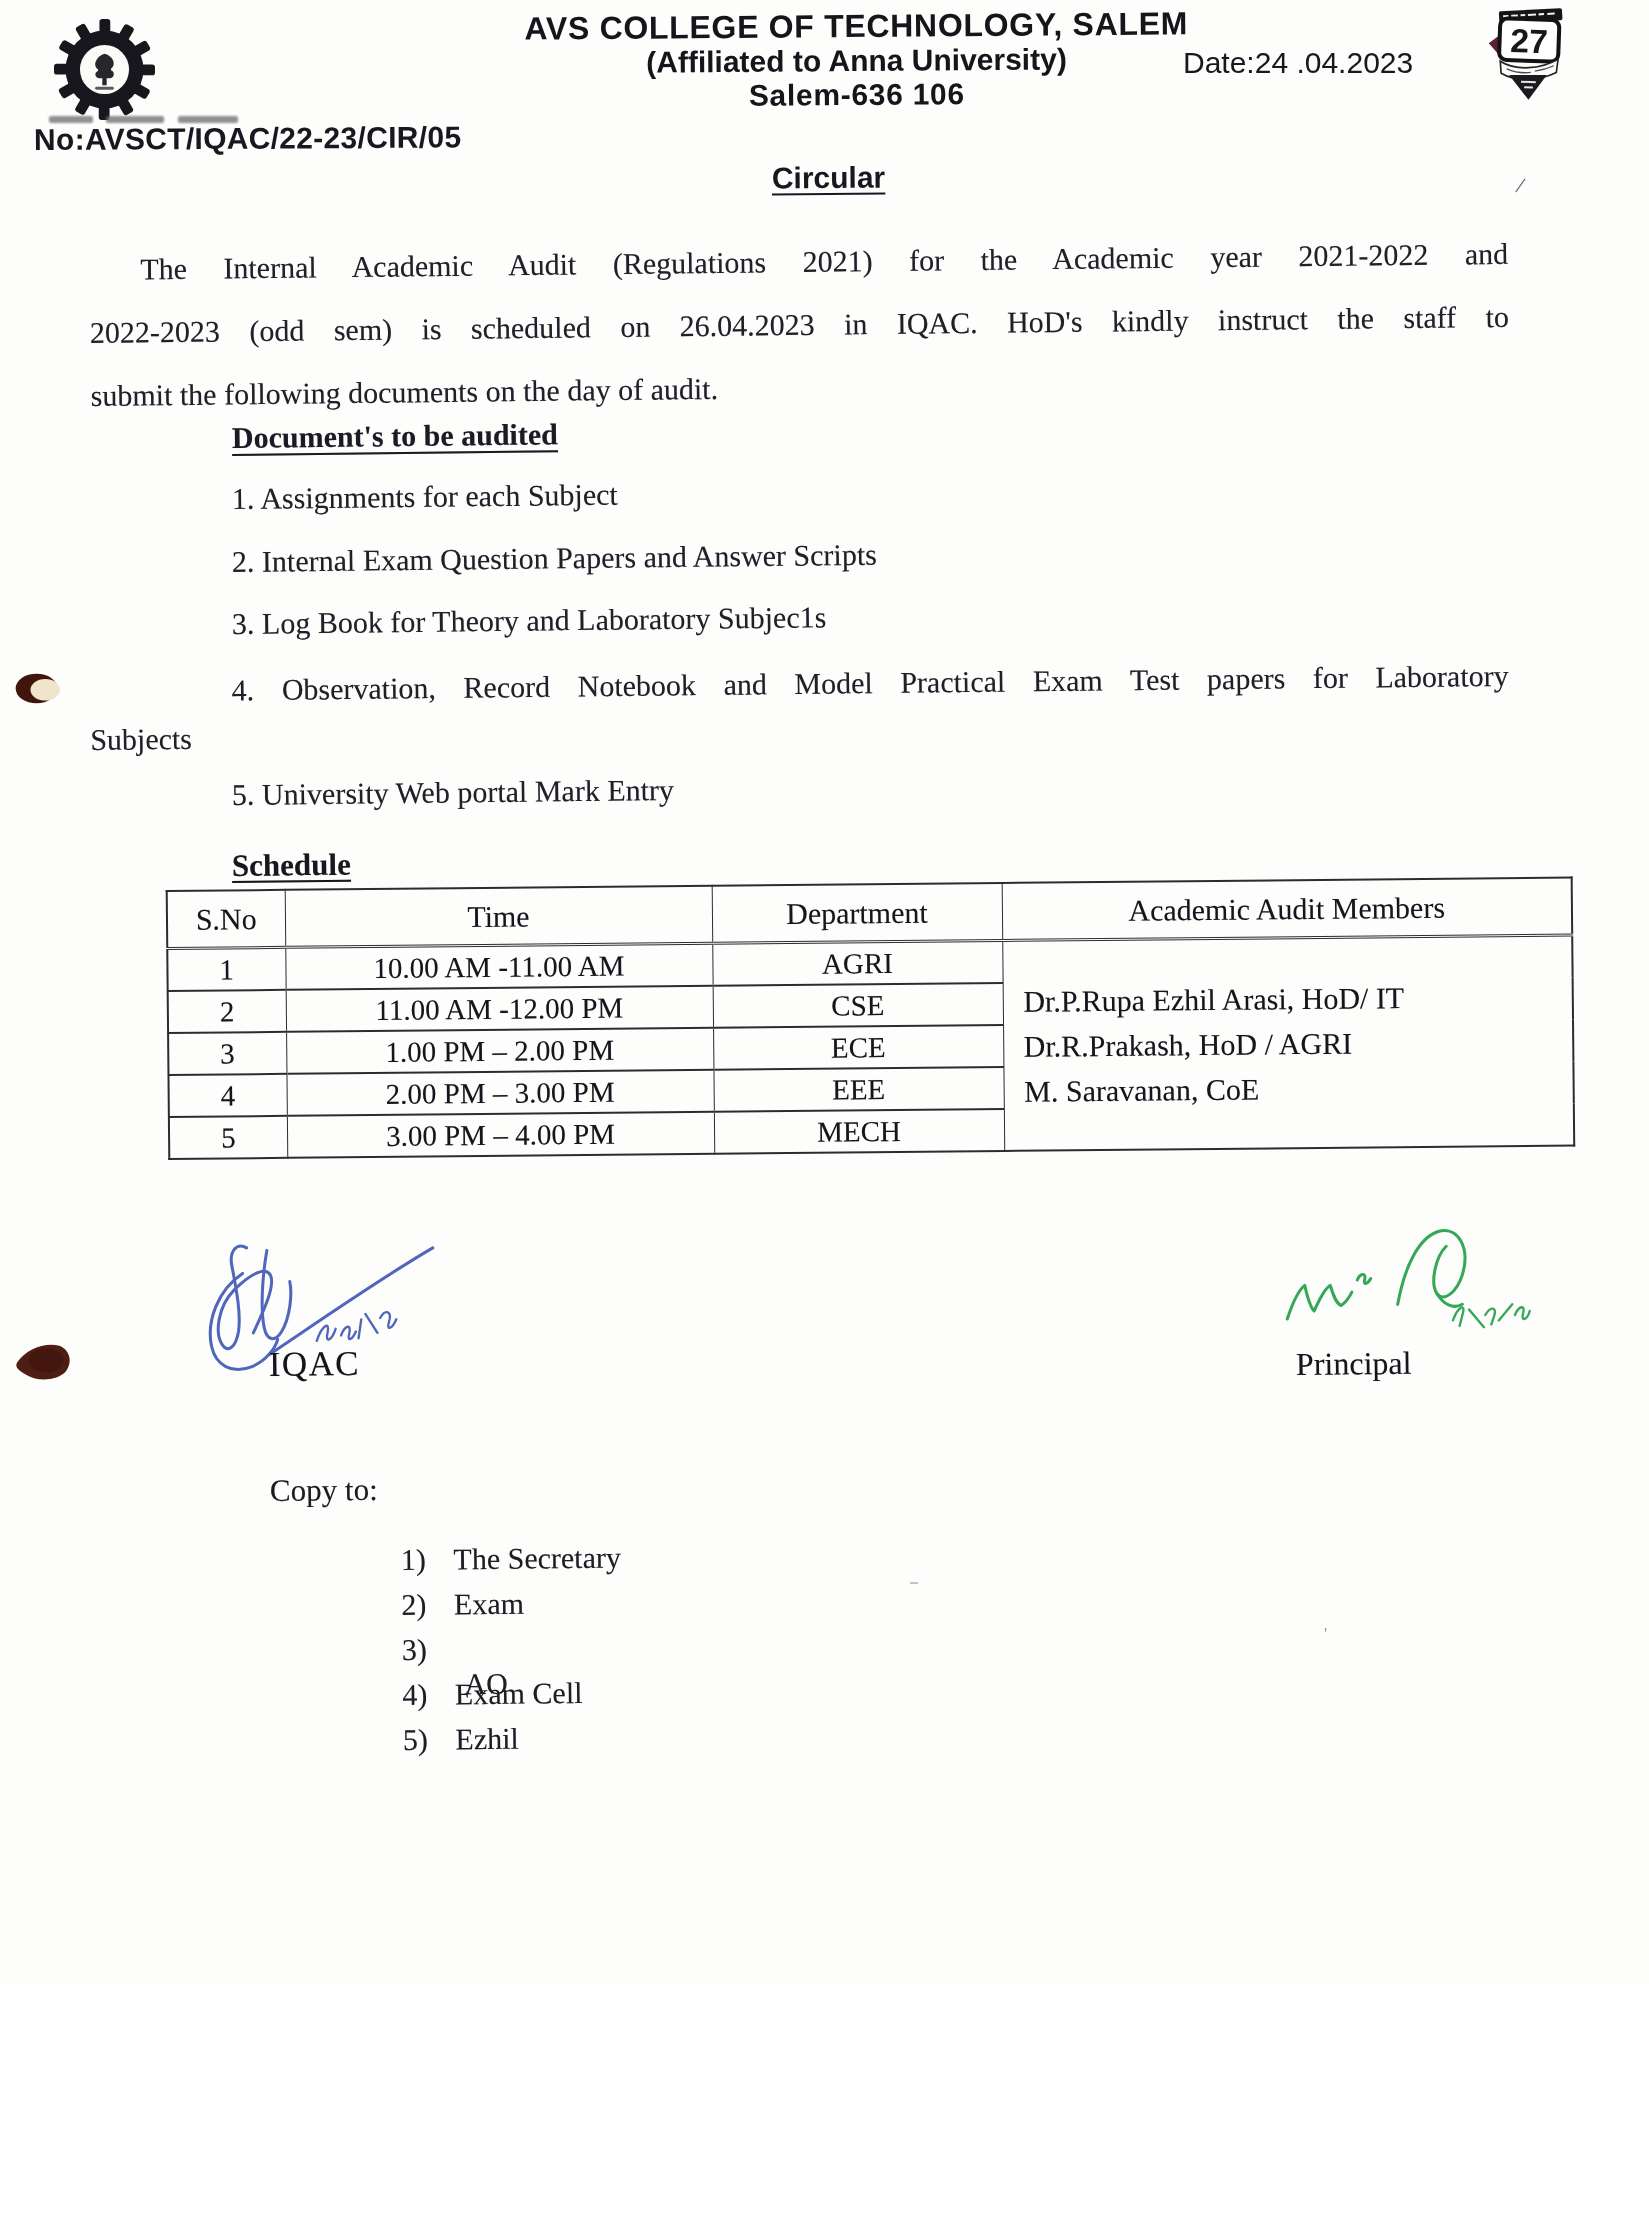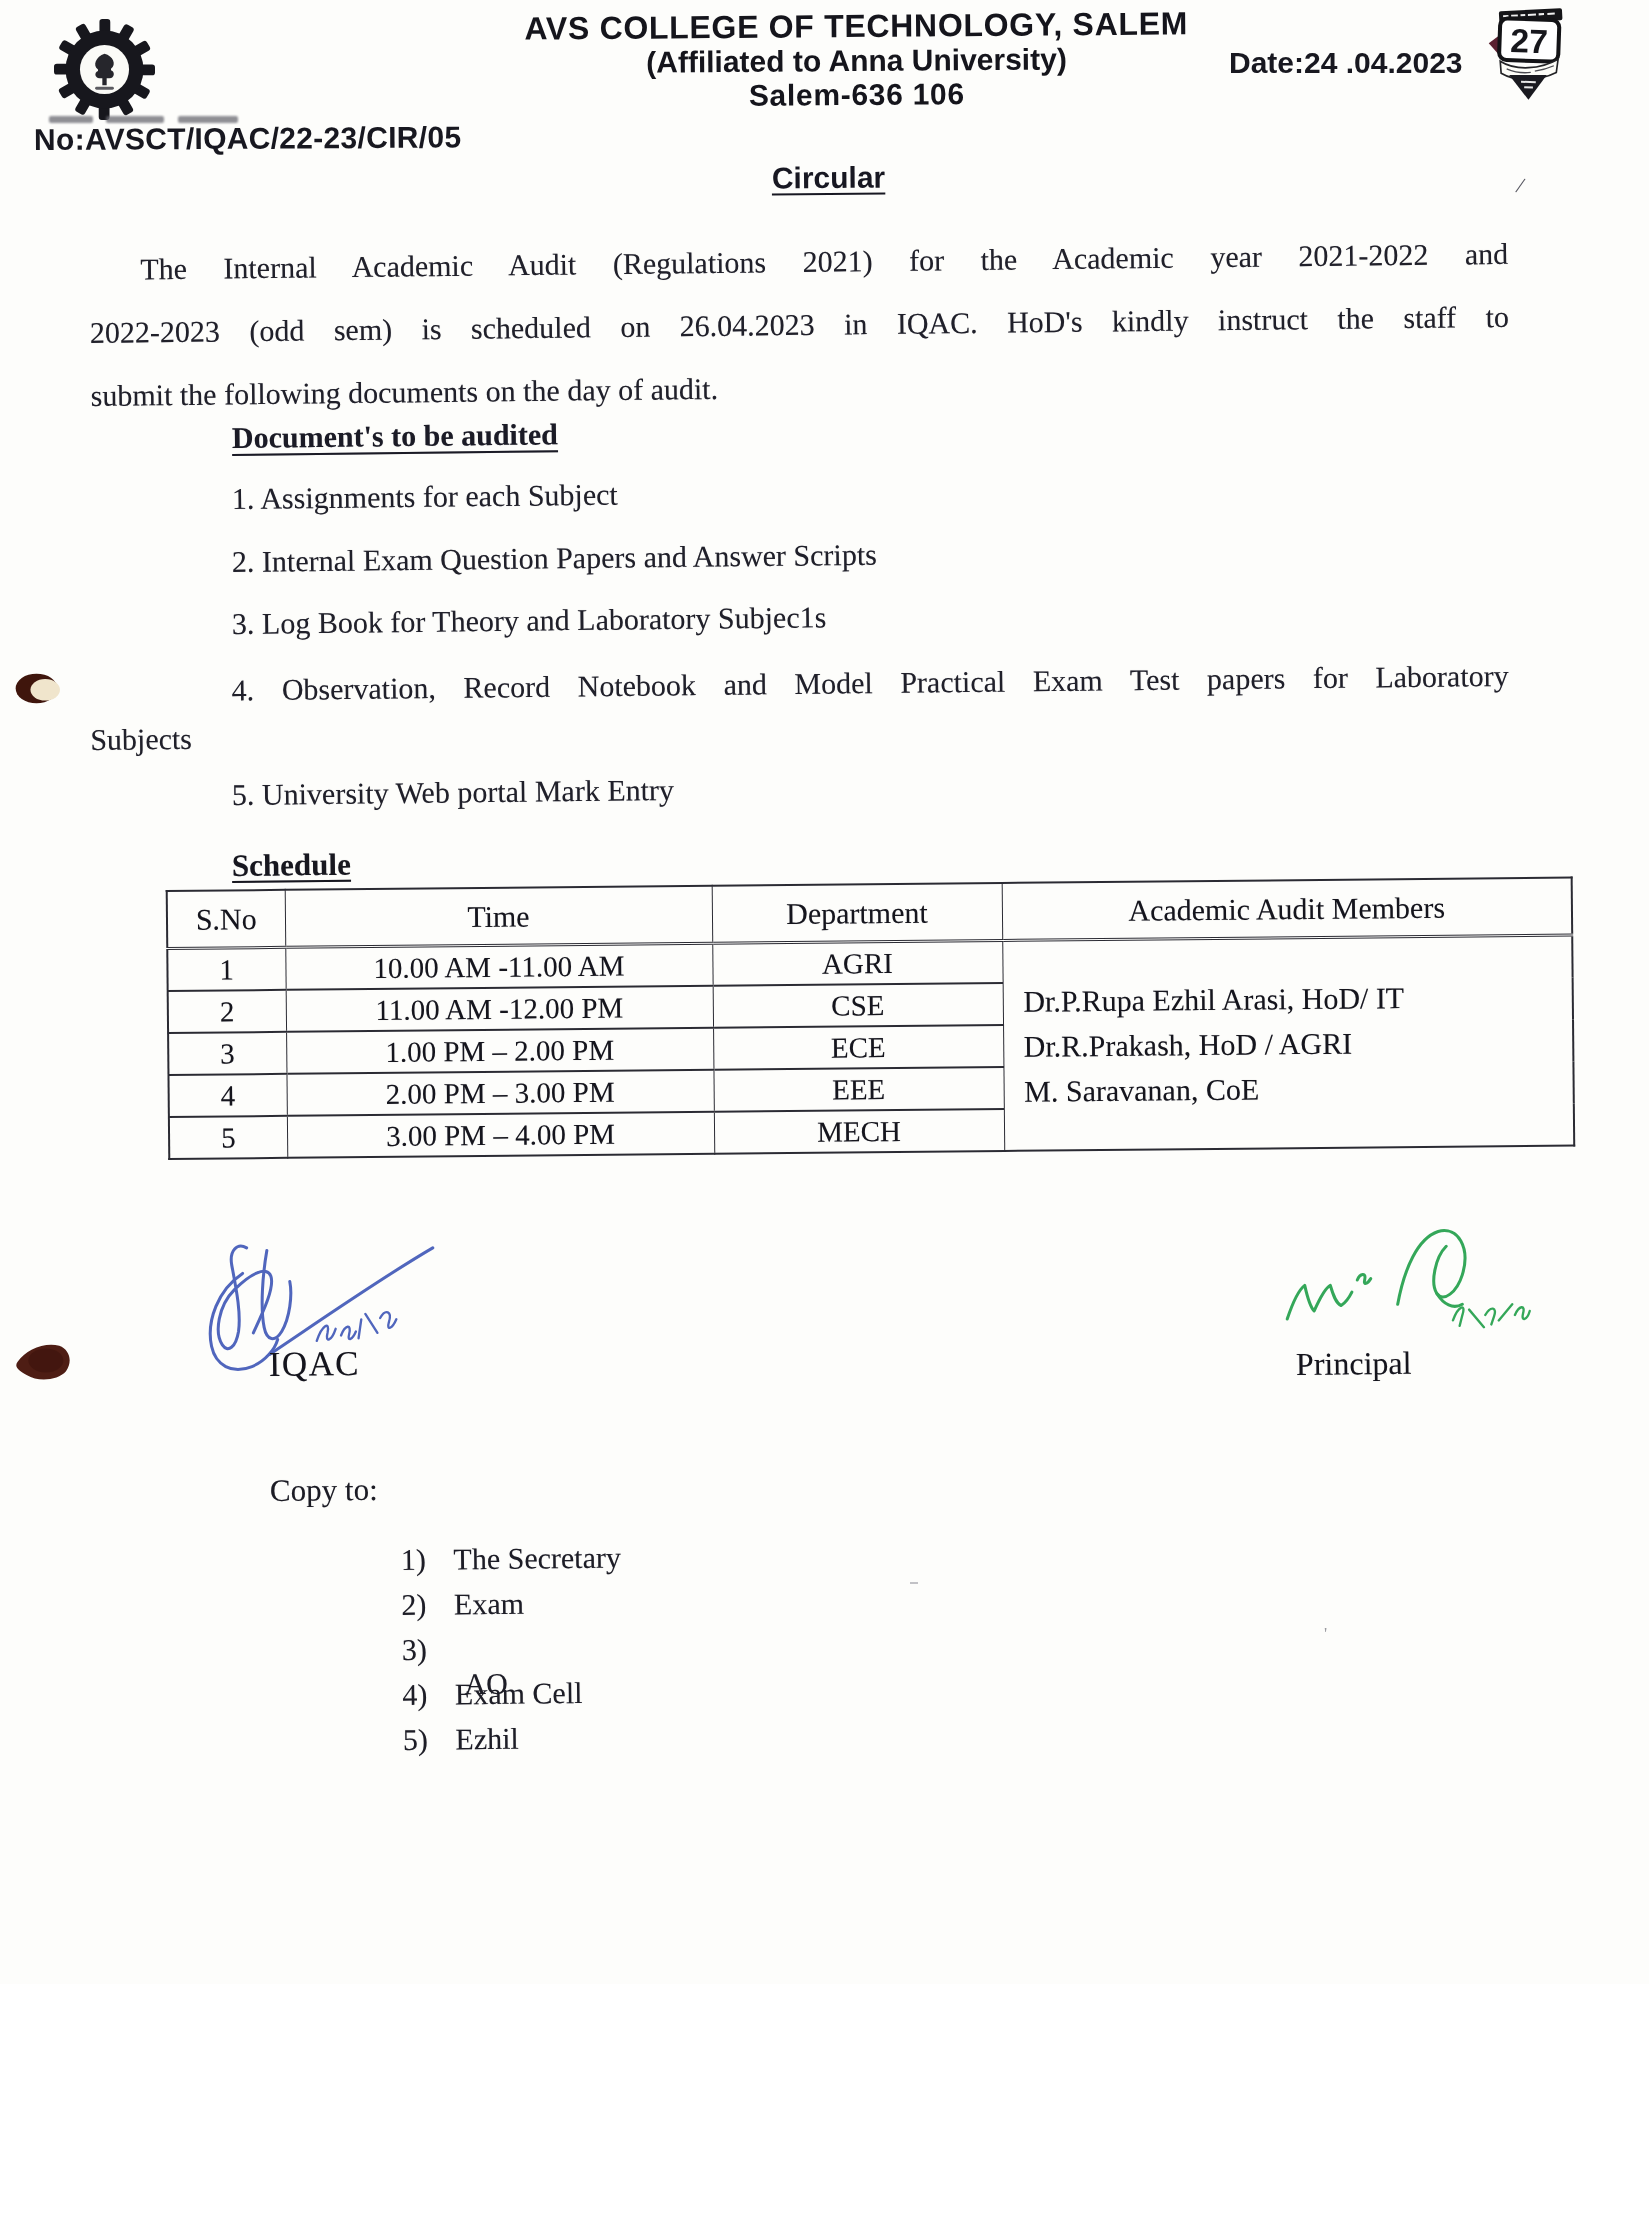--- a/index.html
+++ b/index.html
@@ -11,21 +11,21 @@
   .serif{font-family:"Liberation Serif", serif;text-shadow:0 0 0.7px rgba(25,25,40,.35);}
   .tilt{transform:rotate(-0.65deg);transform-origin:0 50%;}
   .tiltc{transform:rotate(-0.45deg);transform-origin:50% 50%;}
 
   
   .college{left:418px;top:8px;width:877px;text-align:center;color:#15151c;}
   .college .l1{font-size:32px;font-weight:bold;letter-spacing:0.7px;line-height:36px;}
   .college .l2{font-size:30px;font-weight:bold;line-height:34px;}
   .college .l3{font-size:30px;font-weight:bold;line-height:34px;letter-spacing:0.7px;}
   .refno{left:34px;top:123px;font-size:30px;font-weight:bold;color:#181820;letter-spacing:0.3px;}
-  .dateline{left:1183px;top:46px;font-size:30px;font-weight:bold;color:#181820;margin-left:46px;}
+  .dateline{left:1183px;top:46px;font-size:30px;font-weight:normal;color:#181820;}
   .circular{left:723px;top:161px;width:211px;text-align:center;font-size:30px;font-weight:bold;
             color:#181822;text-decoration:underline;text-decoration-thickness:2.4px;text-underline-offset:4.7px;}
 
   
   .logo{left:47px;top:19px;width:115px;height:101px;}
   .logo-caption{left:49px;top:116px;width:189px;height:9.4px;display:flex;gap:13.5px;filter:blur(0.8px);}
   .logo-caption i{display:block;height:7.4px;background:#6a6a72;border-radius:2px;opacity:.75;}
   .logo-caption i:nth-child(1){width:45px;}
   .logo-caption i:nth-child(2){width:59px;}
   .logo-caption i:nth-child(3){width:62px;}

